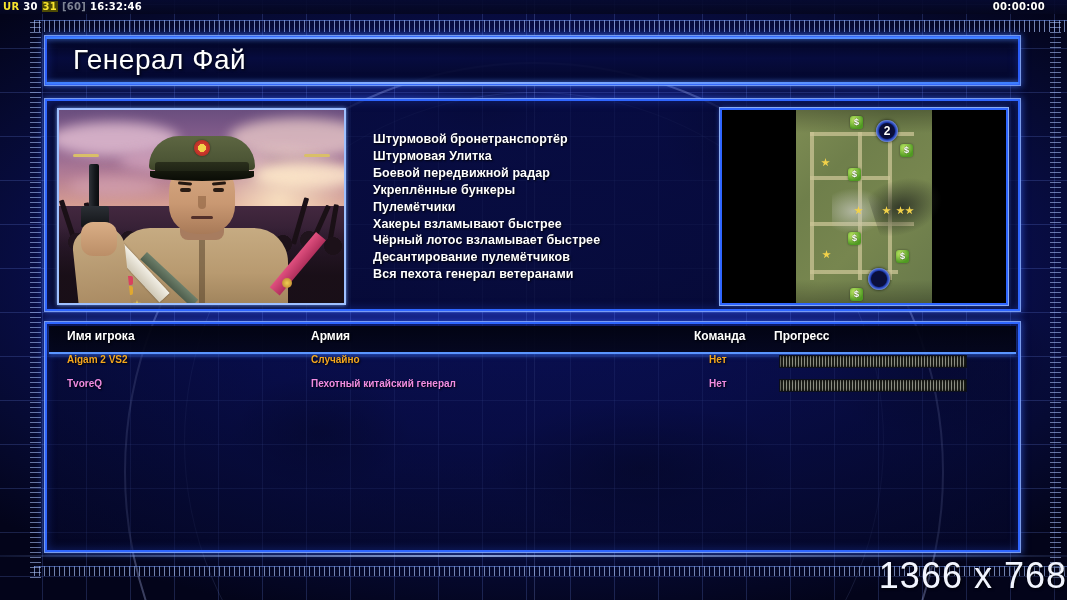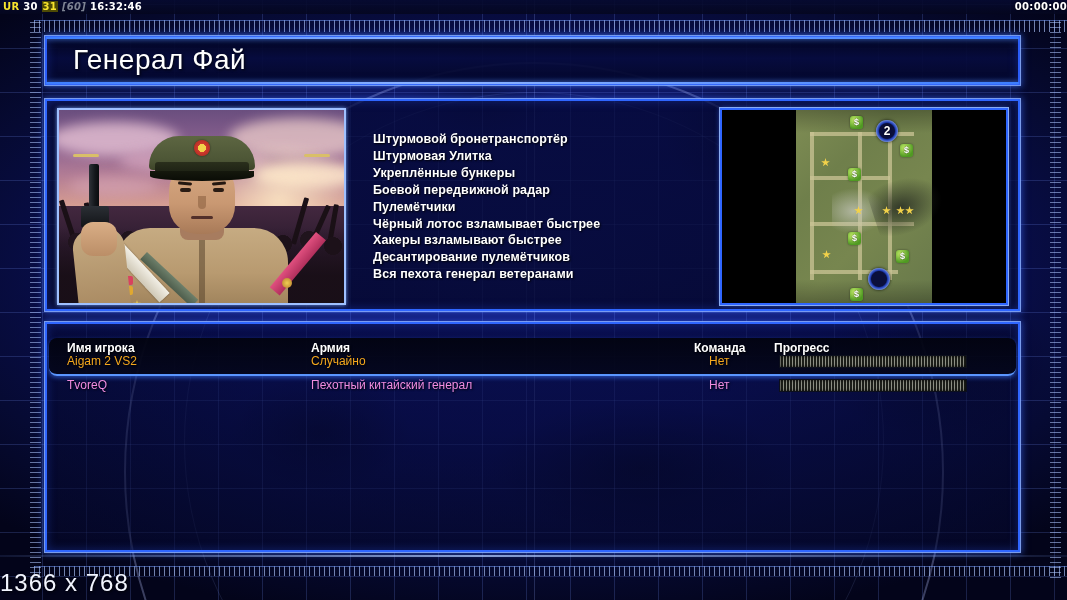--- a/index.html
+++ b/index.html
@@ -83,26 +83,26 @@
 
   
   #statusbar {
     position:absolute; left:0; top:0; width:1067px; height:14px;
     font-family:"DejaVu Sans", sans-serif;
     font-size:10px; font-weight:bold; line-height:14px;
     z-index:40;
     background:linear-gradient(to bottom, rgba(6,10,48,.92), rgba(4,6,30,.86));
   }
   #statusbar .left { position:absolute; left:3px; top:0; white-space:nowrap; letter-spacing:.3px; }
-  #statusbar .right { position:absolute; right:0; top:0; color:#fff; letter-spacing:.3px;
+  #statusbar .right { position:absolute; right:22px; top:0; color:#fff; letter-spacing:.3px;
     text-shadow:0 0 2px rgba(0,0,0,.9); }
   .s-ur   { color:#f7e42e;text-align:center; }
   .s-num  { color:#ffffff; }
   .s-hi   { color:#f7e42e; background:#4d4a05; padding:0 1px; }
-  .s-dim  { color:#7e8494;font-style:italic; }
+  .s-dim  { color:#7e8494; }
   .s-time { color:#ffffff; }
 
   
   #frame {
     position:absolute; left:45px; top:36px; width:975px; height:516px;
     z-index:20;
   }
   .panel {
     position:absolute;
     border:2px solid #2f66ff;
@@ -354,59 +354,58 @@
     color:#ffffff; font-size:12px; font-weight:bold; line-height:22px; text-align:center;
     text-shadow:0 0 2px rgba(0,0,0,.9);
   }
 
   
   #list-panel {
     left:0; top:286px; width:975px; height:230px;
     background:linear-gradient(to bottom, rgba(6,10,54,.55), rgba(5,8,44,.60));
   }
   #list-head {
-    position:absolute; left:2px; right:2px; top:14px; height:38px;
+    position:absolute; left:2px; right:2px; top:2px; height:28px;
     background:linear-gradient(to bottom, rgba(2,3,14,.92), rgba(4,6,26,.88));
     border-bottom:2px solid #5b96ff;
     box-shadow:0 2px 4px rgba(60,120,255,.55);
-    border-radius:8px;
   }
   #list-head .col {
     position:absolute; top:3px;
     color:#ffffff; font-size:12px; font-weight:bold;
     text-shadow:1px 1px 2px rgba(0,0,0,.9);
   }
   .c-name { left:18px; }
   .c-army { left:262px; }
   .c-team { left:645px; }
   .c-prog { left:725px; }
 
   .prow { position:absolute; left:2px; right:2px; height:24px; }
   .prow .cell {
-    position:absolute; top:2px; font-size:12px; font-weight:normal;
+    position:absolute; top:2px; font-size:10px; font-weight:bold;
     white-space:nowrap;
     text-shadow:1px 1px 2px rgba(0,0,0,.9);
   }
   .prow .cell.c-name { left:18px; }
   .prow .cell.c-army { left:262px; }
   .prow .cell.c-team { left:660px; }
   .bar {
     position:absolute; left:730px; top:3px; width:188px; height:13px;
     border:1px solid #0c0f1c;
     background:
       repeating-linear-gradient(to right,
         #8d8f84 0px, #8d8f84 1px,
         #1b1d18 1px, #1b1d18 3px);
     box-shadow:inset 0 0 3px rgba(0,0,0,.8);
   }
 
   
   #res-overlay {
     position:absolute; left:0; right:0; bottom:3px;
-    text-align:left; color:#f2f5ff; font-size:24px;
+    text-align:right; color:#f2f5ff; font-size:36px;
     letter-spacing:1px; z-index:60;
     text-shadow:1px 1px 3px rgba(0,0,0,.85);
   }
   #res-line {
     position:absolute; left:0; right:0; bottom:43px; height:2px;
     background:linear-gradient(to right, rgba(120,160,255,.1), rgba(180,205,255,.75) 45%, rgba(120,160,255,.1));
     z-index:59;
   }
 </style>
 </head>
@@ -487,25 +486,25 @@
       <div id="arm"></div>
       <div id="gun-barrel"></div>
       <div id="gun-body"></div>
       <div id="gun-grip"></div>
       <div id="hand"></div>
     </div>
 
     <div id="abilities">
       <div>Штурмовой бронетранспортёр</div>
       <div>Штурмовая Улитка</div>
+      <div>Боевой передвижной радар</div>
       <div>Укреплённые бункеры</div>
-      <div>Боевой передвижной радар</div>
       <div>Пулемётчики</div>
+      <div>Хакеры взламывают быстрее</div>
       <div>Чёрный лотос взламывает быстрее</div>
-      <div>Хакеры взламывают быстрее</div>
       <div>Десантирование пулемётчиков</div>
       <div>Вся пехота генерал ветеранами</div>
     </div>
 
     <div id="map-frame">
       <div id="map-img">
         <div class="road h" style="left:14px; top:22px; width:104px;"></div>
         <div class="road h" style="left:14px; top:66px; width:80px;"></div>
         <div class="road h" style="left:14px; top:112px; width:104px;"></div>
         <div class="road h" style="left:14px; top:160px; width:88px;"></div>

